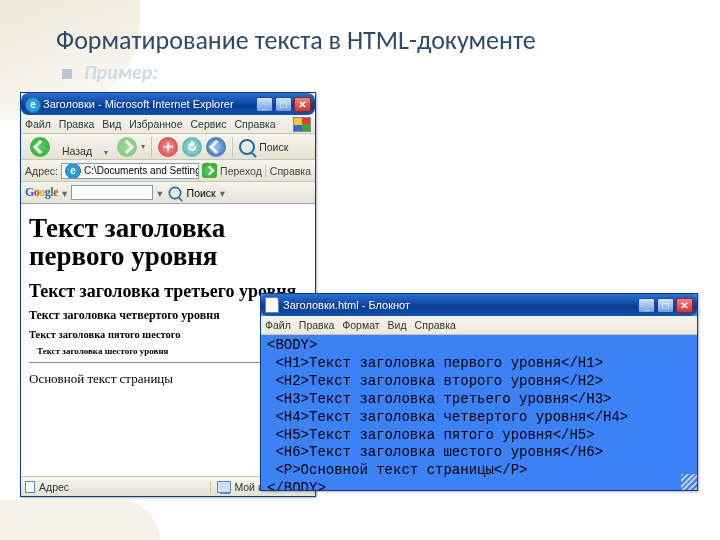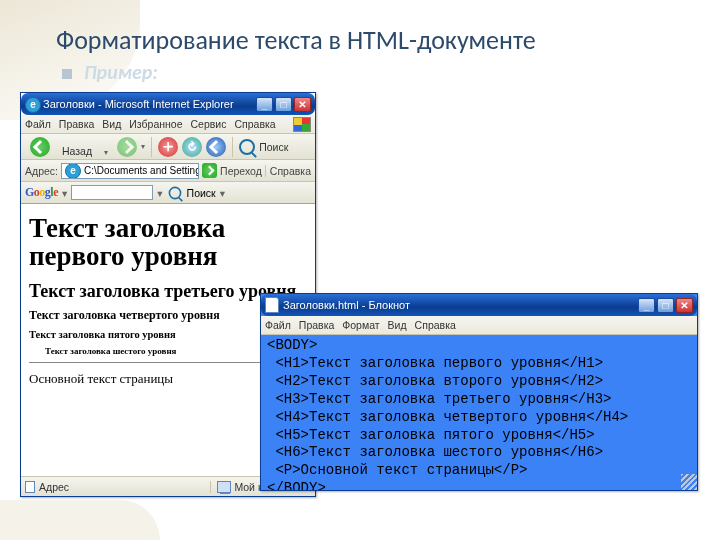--- a/index.html
+++ b/index.html
@@ -125,21 +125,21 @@
   .ie-body{
     padding:6px 8px; font-family:"Times New Roman",serif; color:#000;
     height: calc(100% - 22px - 19px - 26px - 22px - 22px - 20px);
     overflow:hidden; position:relative;
   }
   .ie-body .h1{font-size:27px;font-weight:bold;margin:4px 0 10px;line-height:1.05;}
   .ie-body .h2{font-size:17px;font-weight:bold;margin:6px 0;}
   .ie-body .h3{font-size:18px;font-weight:bold;margin:6px 0;}
   .ie-body .h4{font-size:12px;font-weight:bold;margin:6px 0;}
   .ie-body .h5{font-size:10.5px;font-weight:bold;margin:6px 0;}
-  .ie-body .h6{font-size:9px;font-weight:bold;margin:6px 16px;}
+  .ie-body .h6{font-size:9px;font-weight:bold;margin:6px 8px;}
   .ie-body .p{font-size:13px;margin:8px 0;}
   .ie-body hr{border:none;border-top:1px solid #888;margin:4px 0;}
   .statusbar{
     position:absolute;left:0;right:0;bottom:0;height:20px;
     background:linear-gradient(#f5f5ef,#e4e2d3);
     border-top:1px solid #c8c4b0;display:flex;align-items:center;
     font-size:10.5px;color:#333;padding:0 4px;gap:4px;
   }
   .statusbar .seg{border-left:1px solid #c8c4b0;padding:0 6px;margin-left:auto;display:flex;align-items:center;gap:3px;}
   .pc-ic{width:14px;height:12px;border:1px solid #5a88c0;background:#cfe0f5;position:relative;}
@@ -226,21 +226,21 @@
     <span class="field"></span>
     <span style="color:#666">▾</span>
     <span class="mag" style="transform:scale(.8)"></span>
     <span>Поиск</span>
     <span style="color:#666">▾</span>
   </div>
   <div class="ie-body">
     <div class="h1">Текст заголовка первого уровня</div>
     <div class="h3">Текст заголовка третьего уровня</div>
     <div class="h4">Текст заголовка четвертого уровня</div>
-    <div class="h5">Текст заголовка пятого уровня</div>
+    <div class="h5">Текст заголовка пятого шестого</div>
     <div class="h6">Текст заголовка шестого уровня</div>
     <hr>
     <div class="p">Основной текст страницы</div>
   </div>
   <div class="statusbar">
     <span class="doc-ic"></span>
     <span>Адрес</span>
     <span class="seg">
       <span class="pc-ic"></span>
       <span>Мой компьюте</span>

